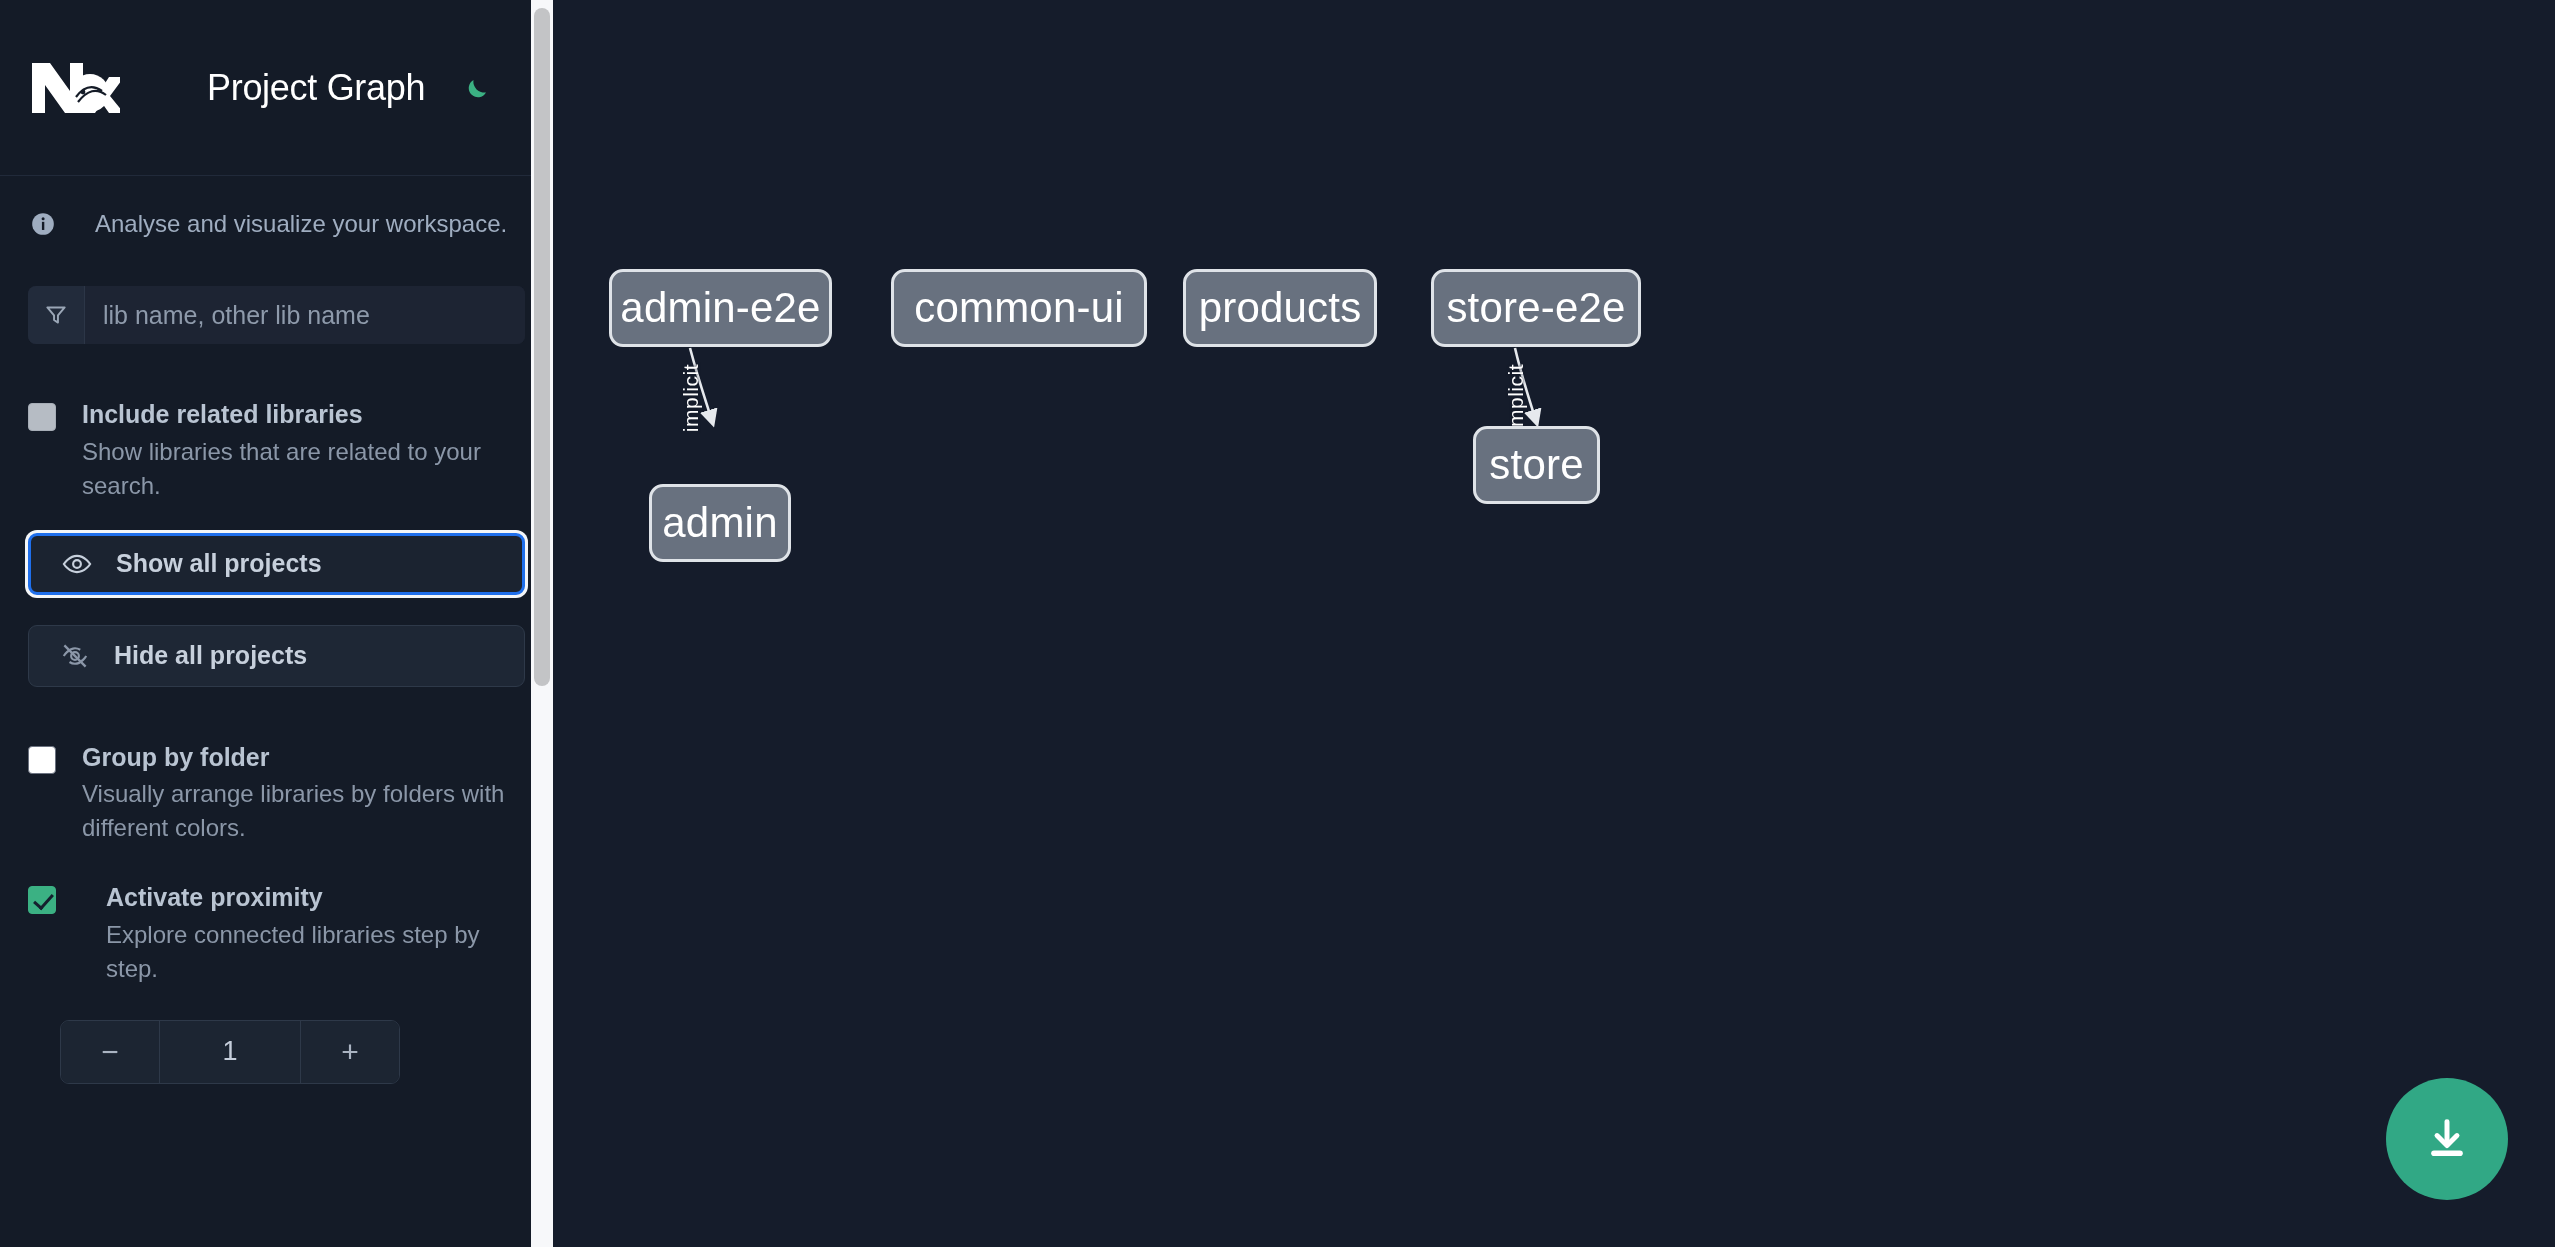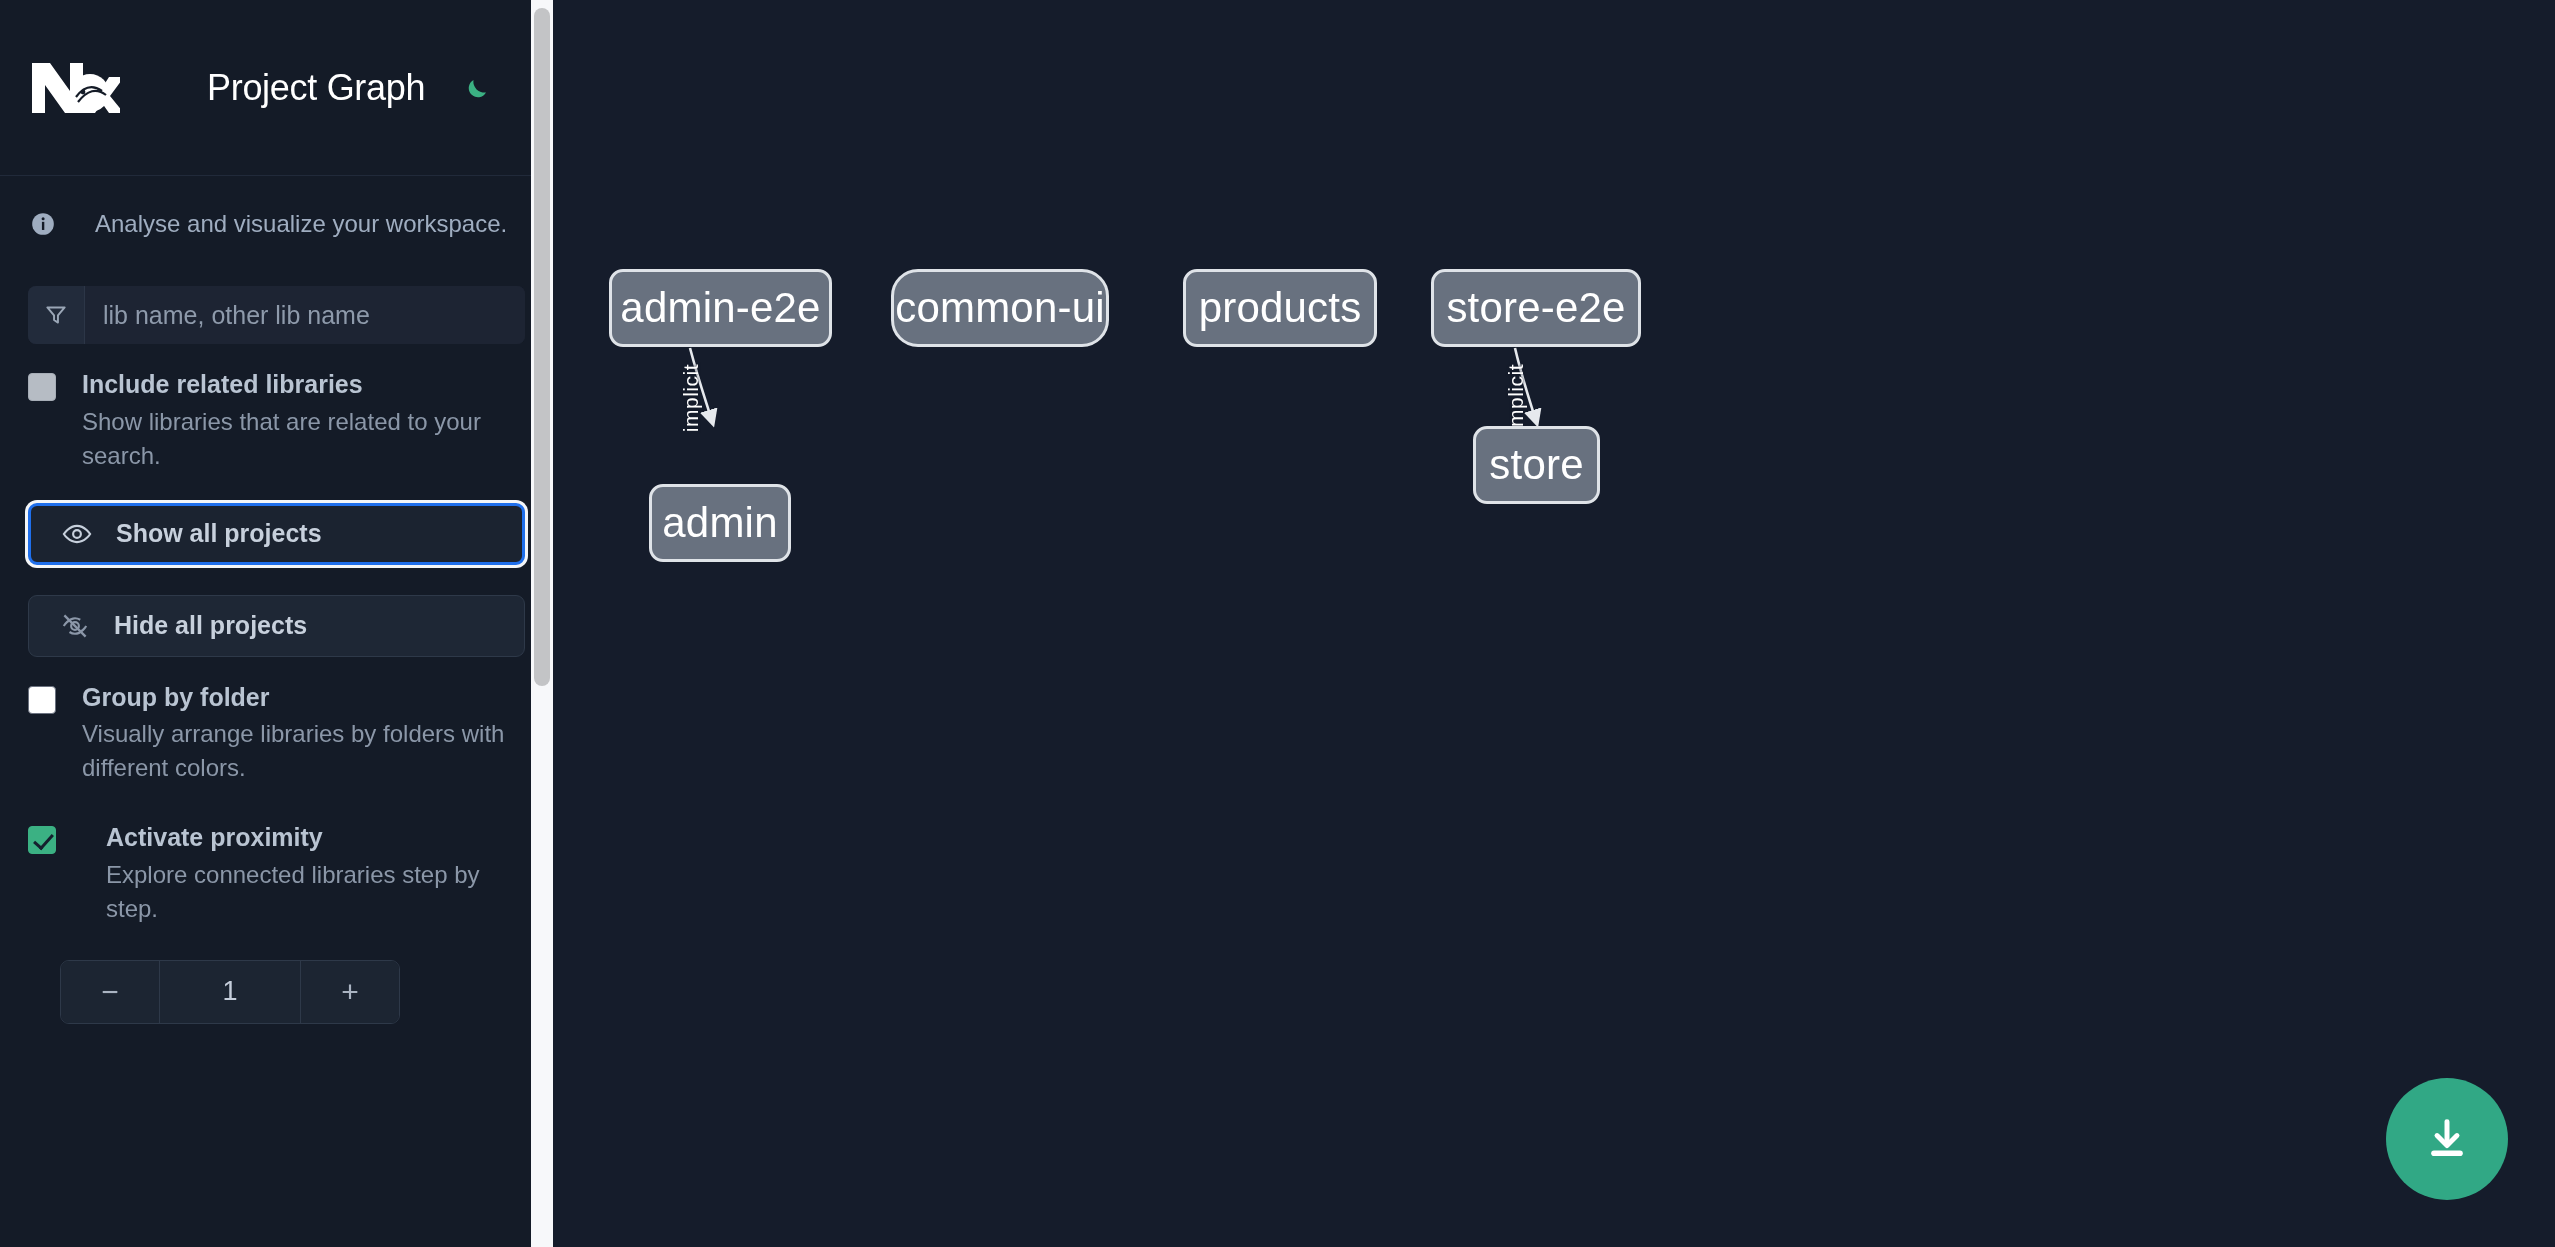--- a/index.html
+++ b/index.html
@@ -62,21 +62,21 @@
     background: #222b3b; border-right: 1px solid #2c3647;
   }
   .search-input {
     flex: 1 1 auto; border: 0; outline: none;
     background: #1d2433; color: #c3ccd8;
     font-size: 25px; font-family: "Liberation Sans", sans-serif;
     padding: 0 18px;
   }
   .search-input::placeholder { color: #8e9aab; }
 
-  .opt-block { display: flex; margin-top: 24px; }
+  .opt-block { display: flex; margin-top: 54px; }
   .opt-block.tight { margin-top: 36px; gap: 24px; }
   .cb {
     flex: 0 0 28px; width: 28px; height: 28px;
     border-radius: 4px; margin-top: 5px; cursor: pointer;
     position: relative;
   }
   .cb.disabled { background: #b6bcc4; border: 1px solid #a6adb6; cursor: default; }
   .cb.unchecked { background: #ffffff; border: 1px solid #6b7280; }
   .cb.checked { background: #3bb183; border: 1px solid #3bb183; }
   .cb.checked::after {
@@ -276,21 +276,21 @@
         </marker>
       </defs>
       <path d="M137 348 C 146 382, 152 398, 160 424" fill="none" stroke="#e6e9ed" stroke-width="2.6" marker-end="url(#arrow)"></path>
       <path d="M962 348 C 970 382, 976 398, 984 424" fill="none" stroke="#e6e9ed" stroke-width="2.6" marker-end="url(#arrow)"></path>
     </svg>
 
     <div class="edge-label" style="left:126px; top:364px;">implicit</div>
     <div class="edge-label" style="left:951px; top:364px;">implicit</div>
 
     <div class="node" style="left:56px;  top:269px; width:223px; height:78px;">admin-e2e</div>
-    <div class="node" style="left:338px; top:269px; width:218px; height:78px;border-radius:27px;">common-ui</div>
+    <div class="node" style="left:338px; top:269px; width:256px; height:78px;">common-ui</div>
     <div class="node" style="left:630px; top:269px; width:194px; height:78px;">products</div>
     <div class="node" style="left:878px; top:269px; width:210px; height:78px;">store-e2e</div>
     <div class="node" style="left:96px;  top:438px; width:142px; height:78px;margin-top:46px;">admin</div>
     <div class="node" style="left:920px; top:426px; width:127px; height:78px;">store</div>
 
     <div class="fab">
       <svg viewBox="0 0 24 24" width="52" height="52">
         <path d="M12 4 V14.2" stroke="#ffffff" stroke-width="2.3" stroke-linecap="round" fill="none"></path>
         <path d="M7.4 10.4 L12 15 L16.6 10.4" stroke="#ffffff" stroke-width="2.3" stroke-linecap="round" stroke-linejoin="round" fill="none"></path>
         <path d="M6 18.6 H18" stroke="#ffffff" stroke-width="2.6" stroke-linecap="round"></path>

